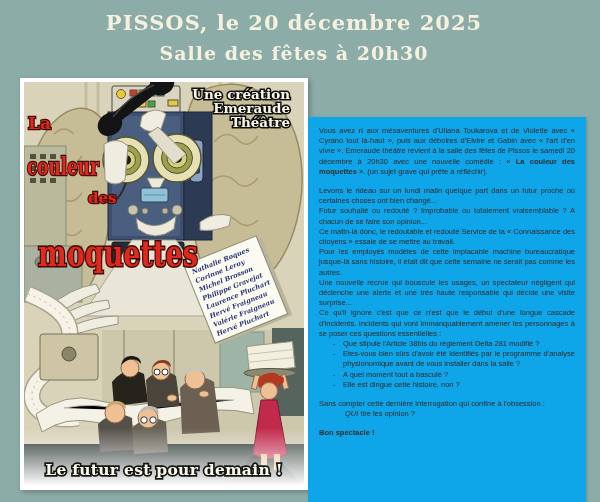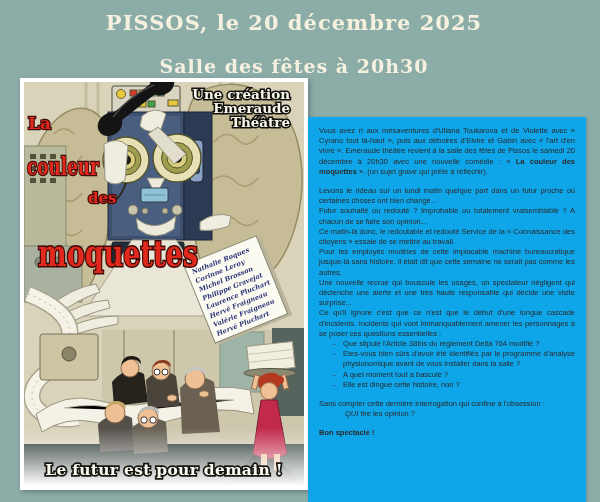--- a/index.html
+++ b/index.html
@@ -6,21 +6,21 @@
   html,body { width:600px; height:502px; }
   body {
     position:relative;
     width:600px; height:502px;
     background:#8CACA7;
     font-family:"Liberation Sans", sans-serif;
     overflow:hidden;
   }
   .header { position:absolute; top:10px; left:0; width:588px; text-align:center; color:#F6F1DF; font-family:"DejaVu Serif", serif; }
   .header .line1 { font-size:21px; font-weight:bold; letter-spacing:1px; }
-  .header .line2 { font-size:19px; font-weight:bold; letter-spacing:1px; margin-top:20px; }
+  .header .line2 { font-size:19px; font-weight:bold; letter-spacing:1px; margin-top:7px; }
 
   .poster {
     position:absolute; left:20px; top:78px;
     width:288px; height:412px;
     background:#ffffff; padding:4px;
     box-shadow:2px 2px 5px rgba(0,0,0,0.25);
   }
   .poster svg { display:block; }
 
   .textpanel {
@@ -309,21 +309,21 @@
 <div class="textpanel">
   <p><span>Vous avez ri aux mésaventures d'Uliana Toukarova et de Violette avec « Cyrano tout là-haut », puis aux déboires d'Elvire et Gabin avec « l'art d'en vivre ». Emeraude théâtre revient à la salle des fêtes de Pissos le samedi 20 décembre à 20h30 avec une nouvelle comédie : « </span><span class="bold">La couleur des moquettes</span><span> ». (un sujet grave qui prête à réfléchir).</span></p>
   <div class="gap"></div>
   <p>Levons le rideau sur un lundi matin quelque part dans un futur proche où certaines choses ont bien changé...</p>
   <p>Futur souhaité ou redouté ? Improbable ou totalement vraisemblable ? A chacun de se faire son opinion...</p>
   <p>Ce matin-là donc, le redoutable et redouté Service de la « Connaissance des citoyens » essaie de se mettre au travail.</p>
   <p>Pour les employés modèles de cette implacable machine bureaucratique jusque-là sans histoire, il était dit que cette semaine ne serait pas comme les autres.</p>
   <p>Une nouvelle recrue qui bouscule les usages, un spectateur négligent qui déclenche une alerte et une très haute responsable qui décide une visite surprise...</p>
   <p>Ce qu'il ignore c'est que ce n'est que le début d'une longue cascade d'incidents. Incidents qui vont immanquablement amener les personnages à se poser ces questions essentielles :</p>
   <ul>
-    <li>Que stipule l'Article 38bis du règlement Delta 764 modifié ?</li>
+    <li>Que stipule l'Article 38bis du règlement Delta 281 modifié ?</li>
     <li>Etes-vous bien sûrs d'avoir été identifiés par le programme d'analyse physionomique avant de vous installer dans la salle ?</li>
     <li>A quel moment tout a basculé ?</li>
     <li>Elle est dingue cette histoire, non ?</li>
   </ul>
   <div class="gap"></div>
   <p>Sans compter cette dernière interrogation qui confine à l'obsession :</p>
   <p class="indent"><span class="italic">QUI</span><span> tire les opinion ?</span></p>
   <div class="gap"></div>
   <p class="bold">Bon spectacle !</p>
 </div>

